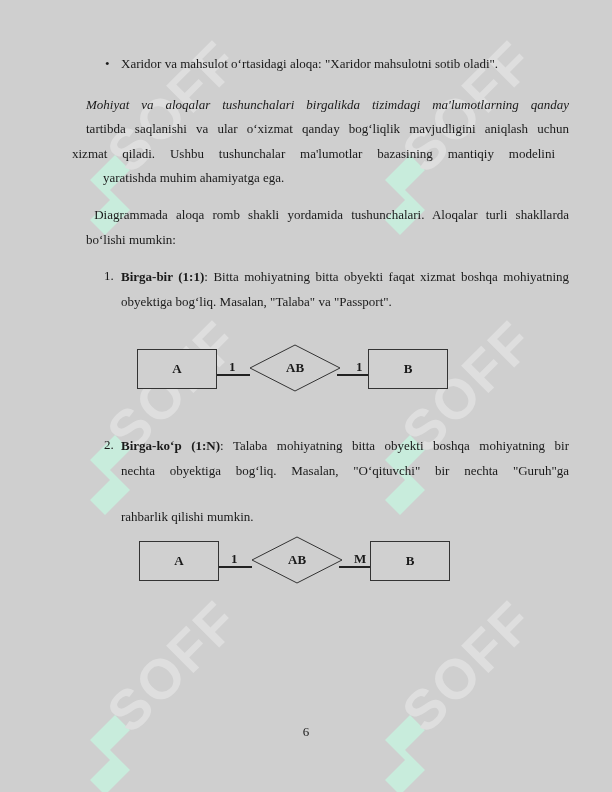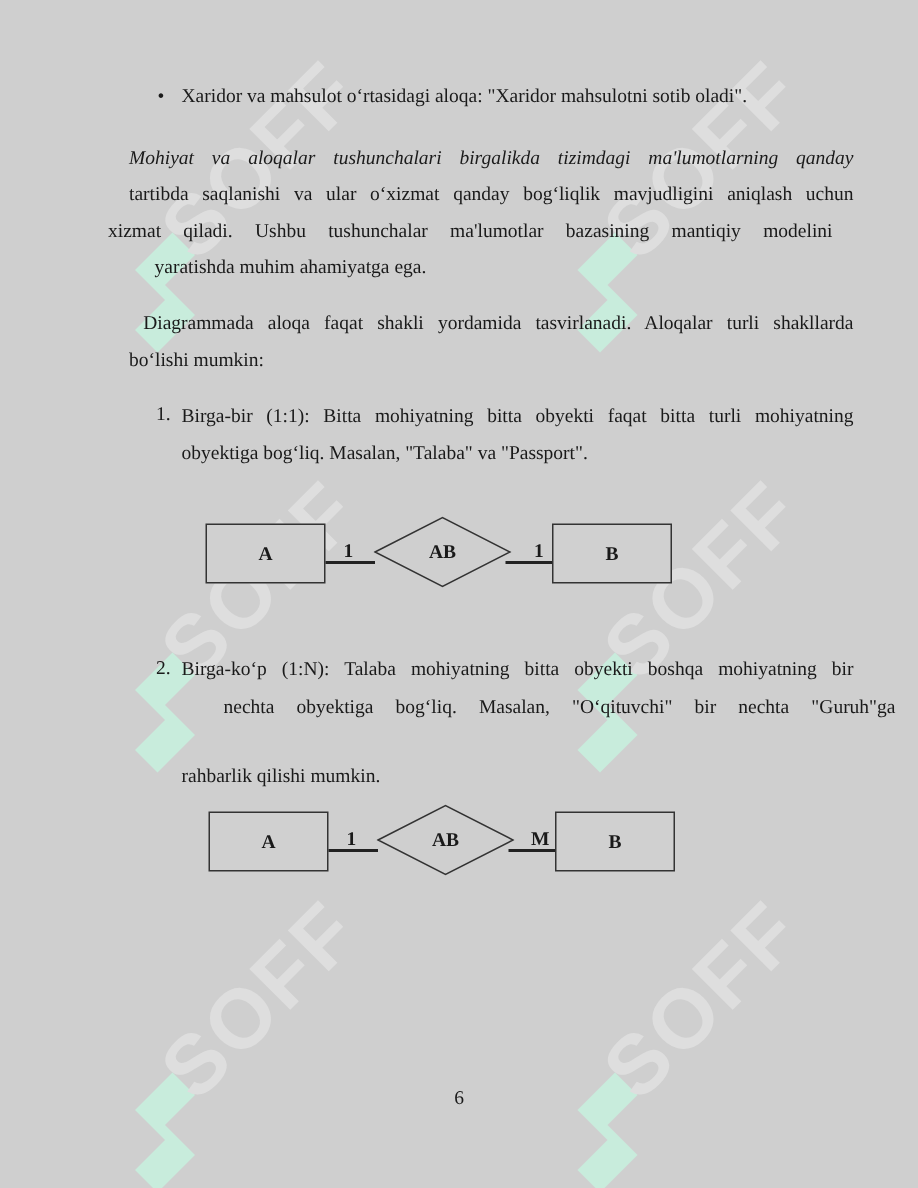--- a/index.html
+++ b/index.html
@@ -7,21 +7,21 @@
          font-family:"Liberation Serif", serif; color:#1a1a1a; }
   .wm { position:absolute; pointer-events:none; }
   .wm .soff { position:absolute; font-family:"Liberation Sans", sans-serif; font-weight:bold;
               font-size:56px; color:#dedede; transform:rotate(-45deg); transform-origin:left bottom; letter-spacing:2px; }
   .wm svg { position:absolute; }
   .text { position:absolute; font-size:13px; line-height:25px; }
   .para { text-align:justify; text-align-last:left; }
   .just-last { text-align-last:justify; }
   .bullet { position:absolute; left:105px; top:56px; font-size:13px; }
   .num { position:absolute; font-size:13px; }
-  b { font-weight:normal; }
+  b { font-weight:bold; }
   .box { position:absolute; border:1px solid #333; background:#d0d0d0; box-sizing:border-box;
          font-weight:bold; font-size:13px; display:flex; align-items:center; justify-content:center; }
   .card { position:absolute; font-weight:bold; font-size:13px; }
   .line { position:absolute; height:2px; background:#222; }
   .pnum { position:absolute; left:0; width:612px; top:724px; text-align:center; font-size:13px; }
 </style>
 </head>
 <body>
 
 <div class="wm" style="left:80px;top:40px;width:240px;height:220px;">
@@ -65,28 +65,28 @@
 <div class="text" style="left:121px;top:54px;width:460px;line-height:20px;">Xaridor va mahsulot o‘rtasidagi aloqa: "Xaridor mahsulotni sotib oladi".</div>
 
 <div>
   <div class="text para just-last" style="left:86px;top:92px;width:483px;font-style:italic;">Mohiyat va aloqalar tushunchalari birgalikda tizimdagi ma'lumotlarning qanday</div>
   <div class="text para just-last" style="left:86px;top:116px;width:483px;">tartibda saqlanishi va ular o‘xizmat qanday bog‘liqlik mavjudligini aniqlash uchun</div>
   <div class="text para just-last" style="left:72px;top:141px;width:483px;">xizmat qiladi. Ushbu tushunchalar ma'lumotlar bazasining mantiqiy modelini</div>
   <div class="text" style="left:103px;top:165px;width:483px;">yaratishda muhim ahamiyatga ega.</div>
 </div>
 
 <div>
-  <div class="text para just-last" style="left:86px;top:202px;width:483px;white-space:pre;"> Diagrammada aloqa faqat shakli yordamida tasvirlanadi. Aloqalar turli shakllarda</div>
+  <div class="text para just-last" style="left:86px;top:202px;width:483px;white-space:pre;"> Diagrammada aloqa romb shakli yordamida tushunchalari. Aloqalar turli shakllarda</div>
   <div class="text" style="left:86px;top:227px;width:483px;font-family:Liberation Serif, serif;">bo‘lishi mumkin:</div>
 </div>
 
 <div>
   <span class="num" style="left:104px;top:268px;">1.</span>
   <div class="text para just-last" style="left:121px;top:264px;width:448px;">
-    <b>Birga-bir (1:1)</b><span>: Bitta mohiyatning bitta obyekti faqat bitta turli mohiyatning</span>
+    <b>Birga-bir (1:1)</b><span>: Bitta mohiyatning bitta obyekti faqat xizmat boshqa mohiyatning</span>
   </div>
   <div class="text" style="left:121px;top:289px;width:448px;">obyektiga bog‘liq. Masalan, "Talaba" va "Passport".</div>
 </div>
 
 <div>
   <div class="box" style="left:137px;top:349px;width:80px;height:40px;">A</div>
   <div class="line" style="left:217px;top:374px;width:33px;"></div>
   <span class="card" style="left:229px;top:359px;">1</span>
   <svg style="position:absolute;left:249px;top:344px;" width="92" height="48" viewBox="0 0 92 48">
     <polygon points="1,24 46,1 91,24 46,47" fill="none" stroke="#333" stroke-width="1"></polygon>
@@ -95,21 +95,21 @@
   <div class="line" style="left:337px;top:374px;width:32px;"></div>
   <span class="card" style="left:356px;top:359px;">1</span>
   <div class="box" style="left:368px;top:349px;width:80px;height:40px;">B</div>
 </div>
 
 <div>
   <span class="num" style="left:104px;top:437px;">2.</span>
   <div class="text para just-last" style="left:121px;top:433px;width:448px;">
     <b>Birga-ko‘p (1:N)</b><span>: Talaba mohiyatning bitta obyekti boshqa mohiyatning bir</span>
   </div>
-  <div class="text para just-last" style="left:121px;top:458px;width:448px;margin-left:28px;">nechta obyektiga bog‘liq. Masalan, "O‘qituvchi" bir nechta "Guruh"ga</div>
+  <div class="text para just-last" style="left:121px;top:458px;width:448px;">nechta obyektiga bog‘liq. Masalan, "O‘qituvchi" bir nechta "Guruh"ga</div>
   <div class="text" style="left:121px;top:482px;width:448px;margin-top:22px;">rahbarlik qilishi mumkin.</div>
 </div>
 
 <div>
   <div class="box" style="left:139px;top:541px;width:80px;height:40px;">A</div>
   <div class="line" style="left:219px;top:566px;width:33px;"></div>
   <span class="card" style="left:231px;top:551px;">1</span>
   <svg style="position:absolute;left:251px;top:536px;" width="92" height="48" viewBox="0 0 92 48">
     <polygon points="1,24 46,1 91,24 46,47" fill="none" stroke="#333" stroke-width="1"></polygon>
   </svg>

